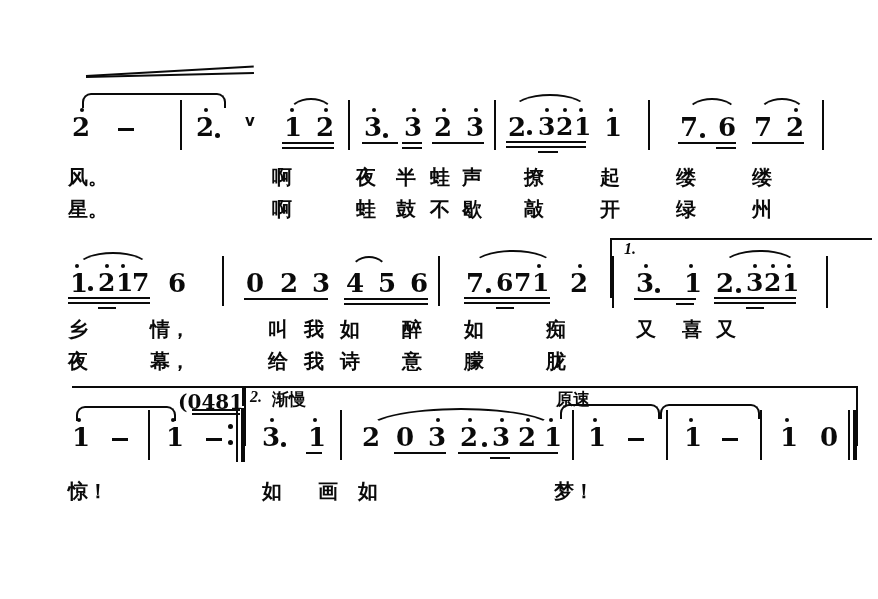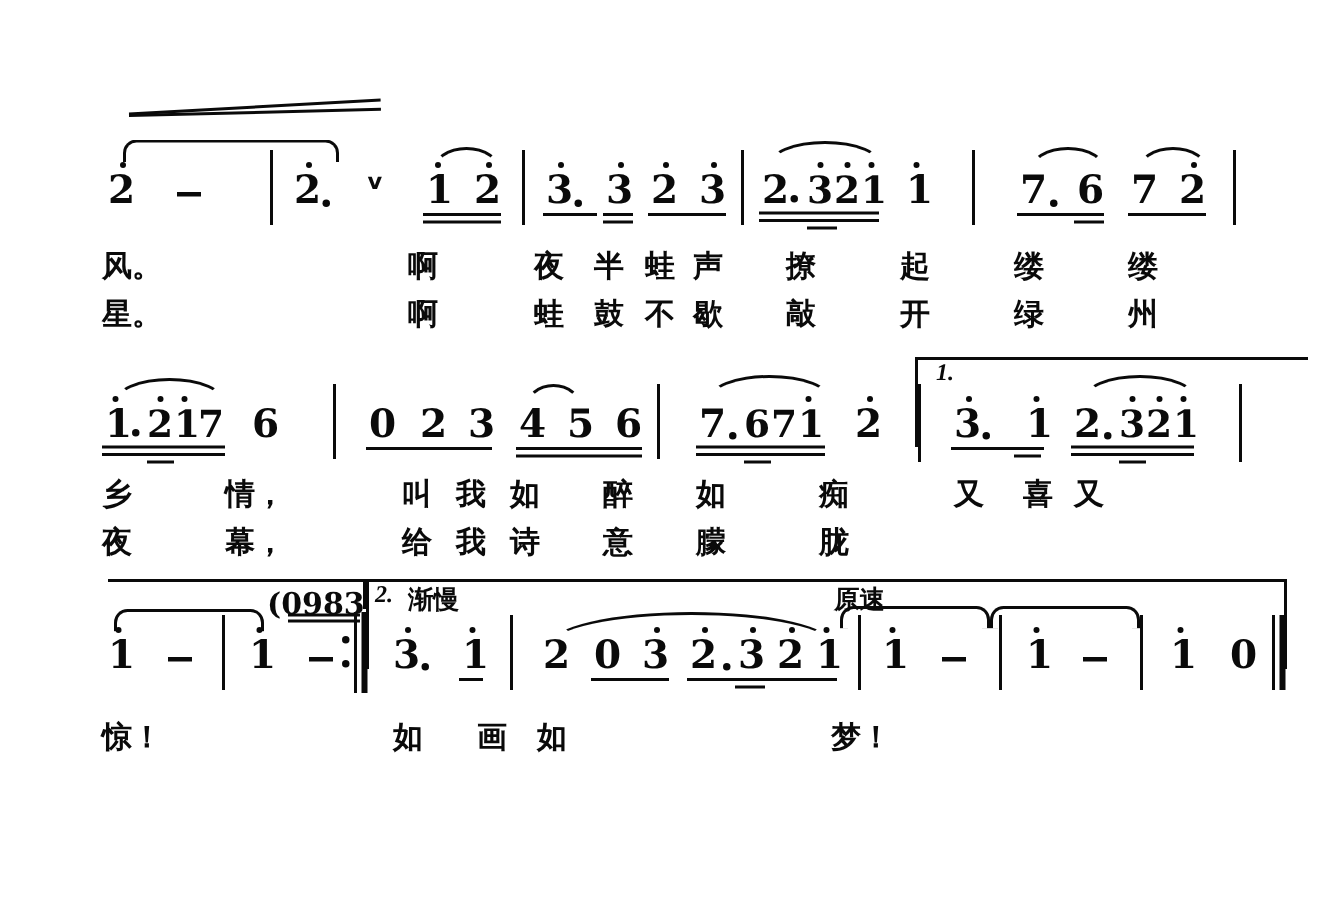--- a/index.html
+++ b/index.html
@@ -355,21 +355,21 @@
 
   <div class="abs" style="left:0;top:0;width:878px;height:520px;">
 
     <div class="volta" style="left:72px;top:386px;width:170px;height:18px;border-left:none;border-right:2px solid #0a0a0a;"></div>
 
     <div class="volta closed" style="left:244px;top:386px;width:610px;height:58px;"></div>
     <div class="volta-label" style="left:250px;top:388px;">2.</div>
     <div class="mark" style="left:272px;top:388px;">渐慢</div>
     <div class="mark" style="left:556px;top:388px;">原速</div>
 
-    <div class="ossia" style="left:178px;top:390px;">(0983</div>
+    <div class="ossia" style="left:178px;top:390px;">(0481</div>
     <div class="beam" style="left:192px;top:409px;width:48px;"></div>
     <div class="beam" style="left:192px;top:413px;width:48px;"></div>
 
     <div class="phrase" style="left:76px;top:406px;width:96px;"></div>
 
     <div class="note" style="left:72px;top:424px;">1</div>
     <div class="oct-up" style="left:77px;top:418px;"></div>
     <div class="dash" style="left:112px;top:438px;"></div>
 
     <div class="barline" style="left:148px;top:410px;height:50px;"></div>

